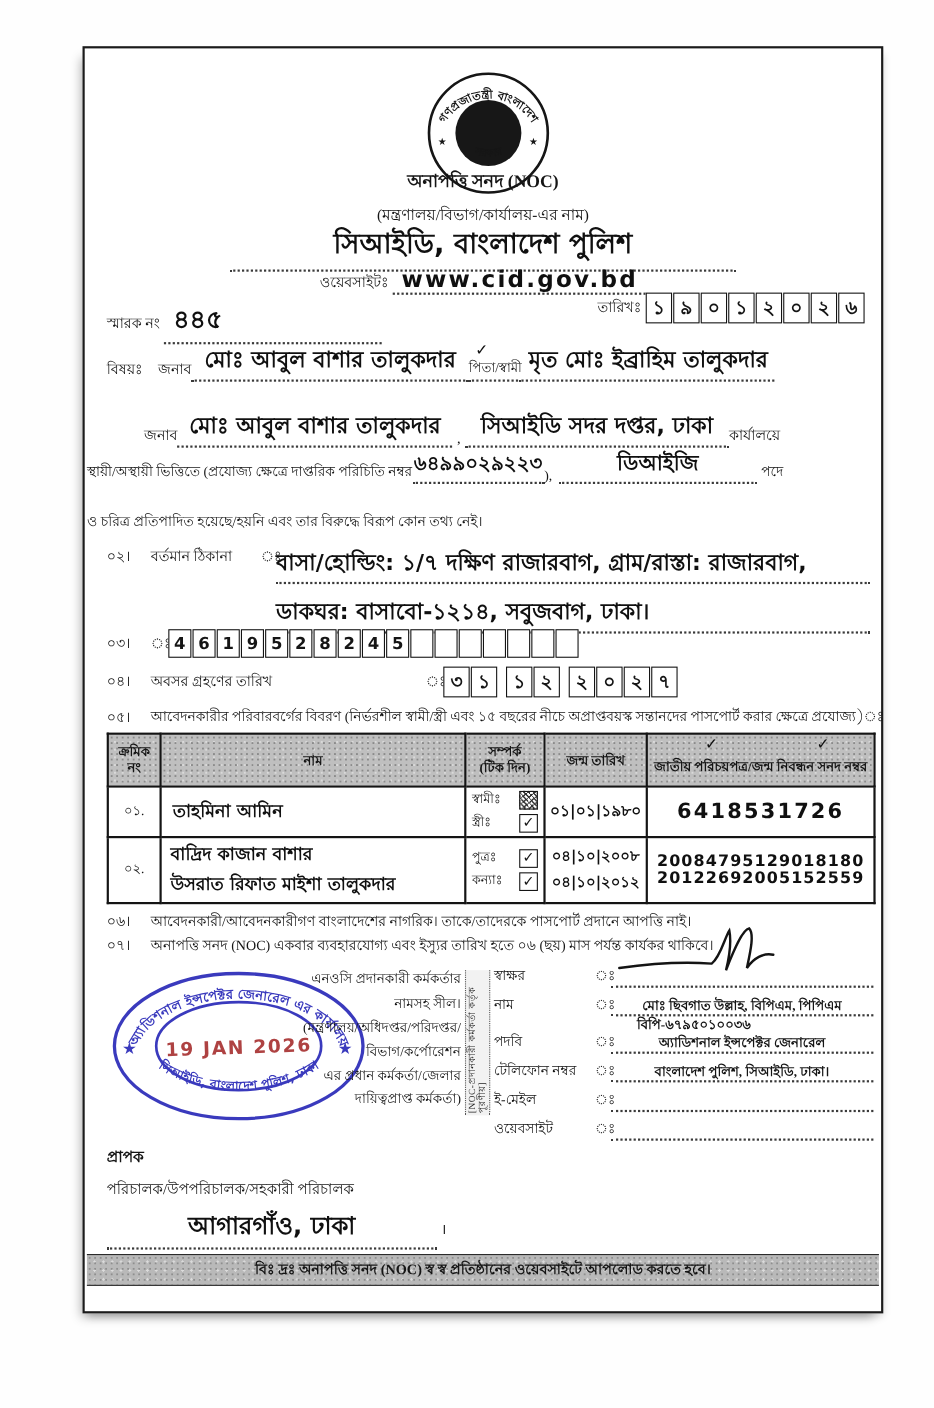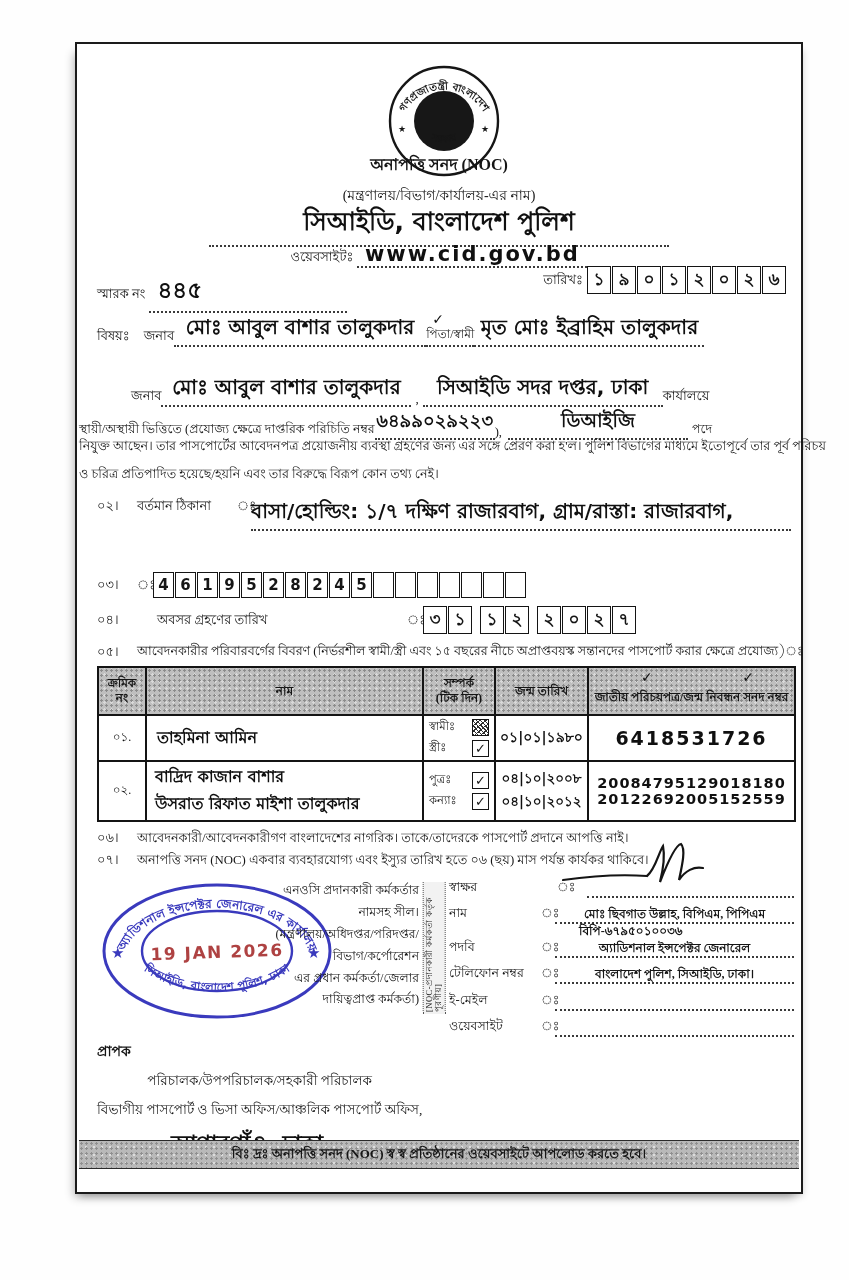--- a/index.html
+++ b/index.html
@@ -114,29 +114,29 @@
       <span class="hw dot center" style="font-size:20px;min-width:240px;">সিআইডি সদর দপ্তর, ঢাকা</span>
       <span class="printed" style="font-size:13px;">কার্যালয়ে</span>
     </div>
     <div class="abs nowrap" style="left:2px;top:362px;display:flex;align-items:flex-end;">
       <span class="printed" style="font-size:12.5px;">স্থায়ী/অস্থায়ী ভিত্তিতে (প্রযোজ্য ক্ষেত্রে দাপ্তরিক পরিচিতি নম্বর</span>
       <span class="hw dot center" style="font-size:18px;min-width:120px;">৬৪৯৯০২৯২২৩</span>
       <span class="printed" style="font-size:12.5px;">),</span>
       <span class="hw dot center" style="font-size:19px;min-width:180px;margin-left:6px;">ডিআইজি</span>
       <span class="printed" style="font-size:12.5px;margin-left:4px;">পদে</span>
     </div>
-    <div class="abs nowrap printed" style="left:2px;top:392px;font-size:12.7px;width:720px;">নিযুক্ত আছেন। তার পাসপোর্টের আবেদনপত্র প্রয়োজনীয় ব্যবস্থা গ্রহণের জন্য এর সঙ্গে প্রেরণ করা হ'ল। পুলিশ বিভাগের মাধ্যমে  ইতোপূর্বে তার পূর্ব পরিচয়</div>
     <div class="abs nowrap printed" style="left:2px;top:420px;font-size:12.7px;">ও চরিত্র প্রতিপাদিত হয়েছে/হয়নি এবং তার বিরুদ্ধে বিরূপ কোন তথ্য নেই।</div>
 
     <div class="abs nowrap" style="left:20px;top:452px;display:flex;align-items:flex-start;">
       <span class="printed" style="font-size:13px;width:40px;">০২।</span>
       <span class="printed" style="font-size:13px;width:100px;">বর্তমান ঠিকানা</span>
       <span class="printed" style="font-size:13px;width:14px;">ঃ</span>
       <span style="display:inline-block;">
         <span class="hw dot nowrap" style="font-size:20px;display:block;min-width:540px;">বাসা/হোল্ডিং: ১/৭ দক্ষিণ রাজারবাগ, গ্রাম/রাস্তা: রাজারবাগ,</span>
+        <span class="hw dot nowrap" style="font-size:20px;display:block;min-width:540px;margin-top:10px;">ডাকঘর: বাসাবো-১২১৪, সবুজবাগ, ঢাকা।</span>
       </span>
     </div>
 
     <div class="abs nowrap" style="left:20px;top:528px;display:flex;align-items:center;">
       <span class="printed" style="font-size:13px;width:40px;">০৩।</span>
       <span class="printed" style="font-size:13px;width:16px;">ঃ</span>
       <span class="box sm">4</span>
       <span class="box sm">6</span>
       <span class="box sm">1</span>
       <span class="box sm">9</span>
@@ -150,21 +150,21 @@
       <span class="box sm"></span>
       <span class="box sm"></span>
       <span class="box sm"></span>
       <span class="box sm"></span>
       <span class="box sm"></span>
       <span class="box sm"></span>
     </div>
 
     <div class="abs nowrap" style="left:20px;top:562px;display:flex;align-items:center;">
       <span class="printed" style="font-size:13px;width:40px;">০৪।</span>
-      <span class="printed" style="font-size:13px;width:250px;margin-left:20px;">অবসর গ্রহণের তারিখ</span>
+      <span class="printed" style="font-size:13px;width:250px;">অবসর গ্রহণের তারিখ</span>
       <span class="printed" style="font-size:13px;width:16px;">ঃ</span>
       <span class="box">৩</span>
       <span class="box">১</span>
       <span style="width:7px;"></span>
       <span class="box">১</span>
       <span class="box">২</span>
       <span style="width:7px;"></span>
       <span class="box">২</span>
       <span class="box">০</span>
       <span class="box">২</span>
@@ -286,21 +286,21 @@
       <div>নামসহ সীল।</div>
       <div>(মন্ত্রণালয়/অধিদপ্তর/পরিদপ্তর/</div>
       <div>বিভাগ/কর্পোরেশন</div>
       <div>এর প্রধান কর্মকর্তা/জেলার</div>
       <div>দায়িত্বপ্রাপ্ত কর্মকর্তা)</div>
     </div>
 
     <div class="abs vnote" style="left:346px;top:838px;height:128px;">[NOC-প্রদানকারী কর্মকর্তা কর্তৃক পূরণীয়]</div>
 
     <div class="abs" style="left:372px;top:830px;width:345px;height:160px;">
-      <div class="fieldrow" style="top:4px;gap:16px;">
+      <div class="fieldrow" style="top:4px;">
         <span class="flab">স্বাক্ষর</span>
         <span class="fcolon">ঃ</span>
         <span class="fline"></span>
       </div>
       <div class="fieldrow" style="top:30px;">
         <span class="flab">নাম</span>
         <span class="fcolon">ঃ</span>
         <span class="fline">মোঃ ছিবগাত উল্লাহ, বিপিএম, পিপিএম</span>
       </div>
       <div class="abs nowrap hw" style="top:48px;left:130px;font-size:12px;font-family:'Liberation Serif',serif;font-weight:700;">বিপি-৬৭৯৫০১০০৩৬</div>
@@ -327,22 +327,21 @@
     </div>
 
     <div class="abs" style="left:482px;top:796px;width:160px;height:52px;">
       <svg width="160" height="52" viewBox="0 0 160 52">
         <path d="M4 40 C 32 36 60 34 88 36 C 96 30 100 12 104 6 C 106 16 104 30 101 42 C 108 24 116 5 122 4 C 127 9 123 26 120 40 C 126 31 135 26 144 28" fill="none" stroke="#141414" stroke-width="2.2" stroke-linecap="round"></path>
       </svg>
     </div>
 
     <div class="abs" style="left:20px;top:996px;">
       <div class="printed" style="font-size:14px;font-weight:700;">প্রাপক</div>
-      <div class="printed nowrap" style="font-size:13.5px;margin-top:6px;text-align:center;">পরিচালক/উপপরিচালক/সহকারী পরিচালক</div>
-      <div class="printed nowrap" style="font-size:13.5px;margin-top:6px;">বিভাগীয় পাসপোর্ট ও ভিসা অফিস/আঞ্চলিক পাসপোর্ট অফিস,</div>
+      <div class="printed nowrap" style="font-size:13.5px;margin-top:6px;">পরিচালক/উপপরিচালক/সহকারী পরিচালক</div>
       <div style="margin-top:4px;">
         <span class="hw dot center nowrap" style="font-size:22px;display:inline-block;min-width:300px;">আগারগাঁও, ঢাকা</span>
         <span class="printed" style="font-size:13px;">।</span>
       </div>
     </div>
 
     <div class="abs footerbar" style="left:2px;right:2px;top:1096px;height:27px;justify-content:center;">
       <span class="nowrap">বিঃ দ্রঃ অনাপত্তি সনদ (NOC) স্ব স্ব প্রতিষ্ঠানের ওয়েবসাইটে আপলোড করতে হবে।</span>
     </div>
 

